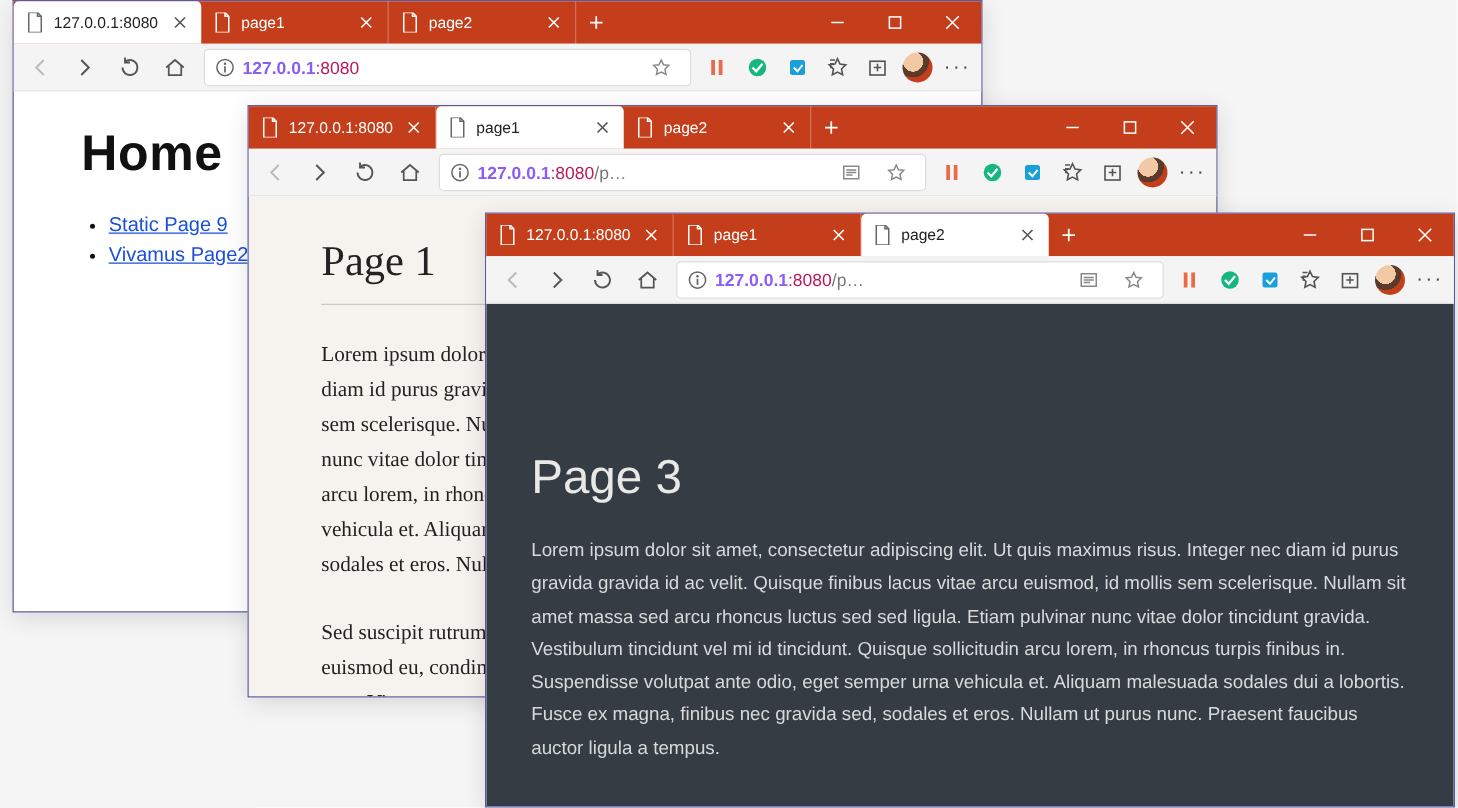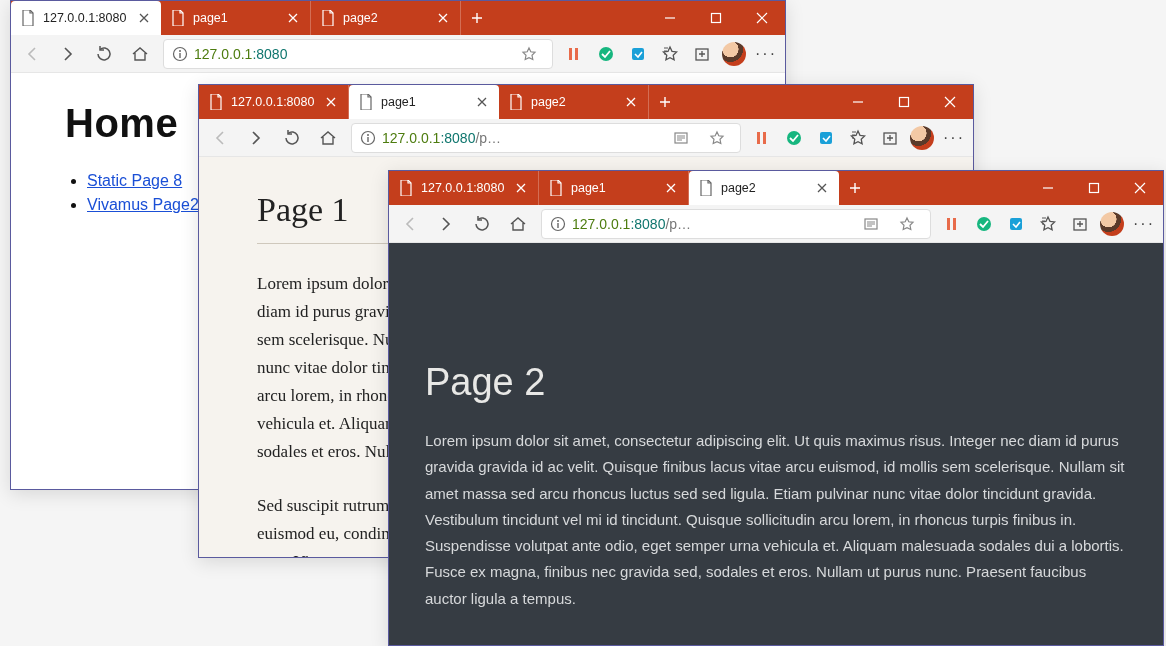--- a/index.html
+++ b/index.html
@@ -38,22 +38,22 @@
   .wincontrols .btn { width: 46px; display:flex; align-items:center; justify-content:center; color:#fff; cursor:pointer; }
   .wincontrols .btn svg { display:block; }
 
   
   .toolbar { display:flex; align-items:center; gap:2px; height: 38px; padding: 0 4px; background:#f4f4f4; border-bottom:1px solid #e6e6e6; }
   .tbtn { width:34px; height:30px; display:flex; align-items:center; justify-content:center; color:#555; border-radius:4px; cursor:pointer; }
   .tbtn.disabled { color:#bbb; cursor:default; }
   .addr { flex:1 1 auto; display:flex; align-items:center; gap:6px; height:30px; padding:0 8px; margin:0 4px; background:#fff; border:1px solid #ddd; border-radius:4px; font-size:14px; color:#333; }
   .addr .info { width:16px; height:16px; display:flex; align-items:center; justify-content:center; color:#666; }
   .addr .url { flex:1; white-space:nowrap; overflow:hidden; text-overflow:ellipsis; }
-  .addr .url .host { color:#4d7c0f; }
-  .addr .url .port { color:#0f766e; }
+  .addr .url .host { color:#8b5cf6;font-weight:bold; }
+  .addr .url .port { color:#be185d; }
   .addr .url .path { color:#777; }
   .ticon { width:30px; height:30px; display:flex; align-items:center; justify-content:center; cursor:pointer; }
   .avatar { width:24px; height:24px; border-radius:50%; background: radial-gradient(circle at 35% 30%, #f3c9a5 0 35%, #5a3a2a 36% 55%, #c43e1c 56% 100%); }
   .menu-dots { letter-spacing:2px; font-size:16px; color:#444; }
 
   
   .viewport { flex:1; overflow:hidden; }
 
   
   .home { padding: 28px 32px 0 54px; font-family: Arial, Helvetica, sans-serif; color:#111; }
@@ -215,21 +215,21 @@
         <div class="avatar"></div>
       </div>
     <div class="ticon">
         <span class="menu-dots">···</span>
       </div>
   </div>
   <div class="viewport">
     <div class="home">
       <h1>Home</h1>
       <ul>
-        <li><a>Static Page 8</a></li>
+        <li><a>Static Page 9</a></li>
         <li><a>Vivamus Page2</a></li>
       </ul>
     </div>
   </div>
 </div>
 
 <div class="browser" id="w1">
   <div class="tabstrip">
     <div class="tab">
       <span class="doc-icon">
@@ -528,17 +528,17 @@
       </div>
     <div class="ticon">
         <div class="avatar"></div>
       </div>
     <div class="ticon">
         <span class="menu-dots">···</span>
       </div>
   </div>
   <div class="viewport">
     <div class="page2">
-      <h1>Page 2</h1>
+      <h1>Page 3</h1>
       <p>Lorem ipsum dolor sit amet, consectetur adipiscing elit. Ut quis maximus risus. Integer nec diam id purus gravida gravida id ac velit. Quisque finibus lacus vitae arcu euismod, id mollis sem scelerisque. Nullam sit amet massa sed arcu rhoncus luctus sed sed ligula. Etiam pulvinar nunc vitae dolor tincidunt gravida. Vestibulum tincidunt vel mi id tincidunt. Quisque sollicitudin arcu lorem, in rhoncus turpis finibus in. Suspendisse volutpat ante odio, eget semper urna vehicula et. Aliquam malesuada sodales dui a lobortis. Fusce ex magna, finibus nec gravida sed, sodales et eros. Nullam ut purus nunc. Praesent faucibus auctor ligula a tempus.</p>
     </div>
   </div>
 </div>
 
 </body></html>

